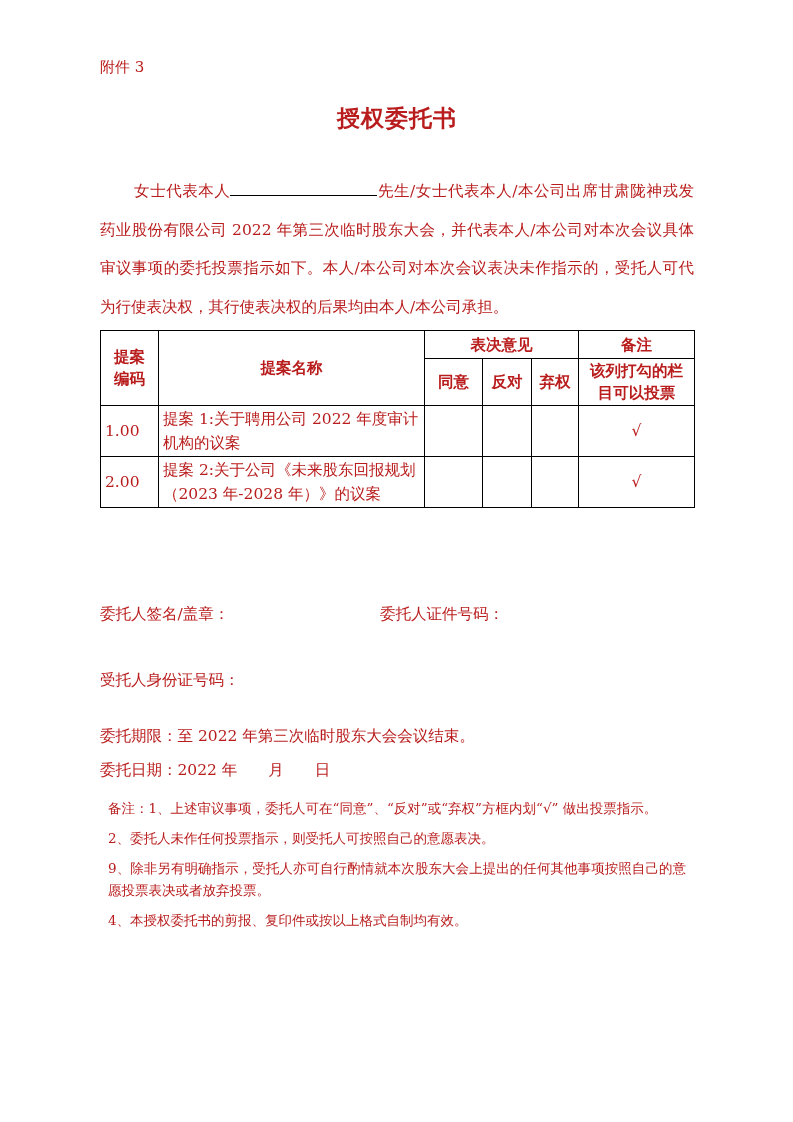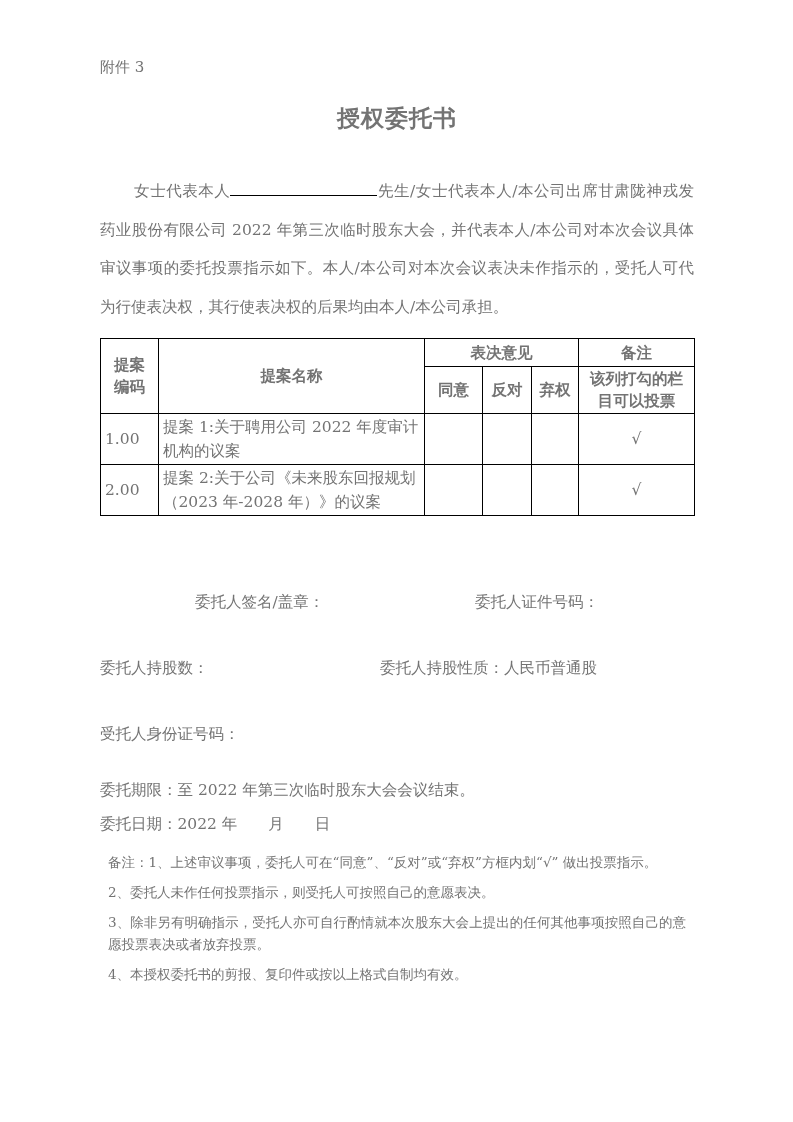--- a/index.html
+++ b/index.html
@@ -2,21 +2,21 @@
 <html><head>
 <meta charset="utf-8">
 <style>
   html, body { margin: 0; padding: 0; background: #ffffff; }
   .page {
     position: relative;
     width: 793px;
     height: 1122px;
     box-sizing: border-box;
     background: #ffffff;
-    color: #737373;
+    color: #b91c1c;
     font-family: "DejaVu Serif", "Liberation Serif", serif;
     padding: 58px 99px 0 100px;
     overflow: hidden;
   }
   .attachment {
     font-size: 15px;
     line-height: 19px;
   }
   .doc-title {
     margin: 26px 0 0 0;
@@ -34,21 +34,21 @@
     text-indent: 2.2em;
   }
   .blank-underline {
     display: inline-block;
     width: 147px;
     height: 1.05em;
     border-bottom: 1px solid #000;
     vertical-align: baseline;
   }
   table.proposal {
-    margin-top: 12px;
+    margin-top: 4px;
     width: 594px;
     border-collapse: collapse;
     table-layout: fixed;
     font-size: 15.5px;
     border-radius: 13px;
   }
   table.proposal th, table.proposal td {
     border: 1px solid #000000;
     padding: 1px 4px;
     box-sizing: border-box;
@@ -65,21 +65,21 @@
   td.cell-name { text-align: left; padding: 3px 8px; line-height: 24px; }
   td.cell-vote { text-align: center; }
   td.cell-remark { text-align: center; }
   tr.data-row td { height: 50px; }
   .sig-row {
     display: flex;
     font-size: 15.5px;
     line-height: 20px;
   }
   .sig-row .sig-left { width: 280px; }
-  .sig-row-1 { margin-top: 76px; justify-content: center; }
+  .sig-row-1 { margin-top: 96px; }
   .sig-row-2 { margin-top: 46px; }
   .sig-row-3 { margin-top: 46px; }
   .term-line {
     margin: 36px 0 0 0;
     font-size: 15.5px;
     line-height: 20px;
   }
   .date-line {
     margin: 14px 0 17px 0;
     font-size: 15.5px;
@@ -146,33 +146,29 @@
         <td class="cell-remark">√</td>
       </tr>
     </tbody>
   </table>
 
   <div class="sig-row sig-row-1">
     <span class="sig-left">委托人签名/盖章：</span>
     <span>委托人证件号码：</span>
   </div>
 
-  <div class="sig-row sig-row-2">
-    <span class="sig-left">委托人持股数：</span>
-    <span>委托人持股性质：人民币普通股</span>
-  </div>
 
   <div class="sig-row sig-row-3">
     <span>受托人身份证号码：</span>
   </div>
 
   <p class="term-line">委托期限：至 2022 年第三次临时股东大会会议结束。</p>
 
   <p class="date-line">委托日期：2022 年　　月　　日</p>
 
   <div class="notes">
     <p><span>备注：</span><span>1、上述审议事项，委托人可在“同意”、“反对”或“弃权”方框内划“√” 做出投票指示。</span></p>
     <p>2、委托人未作任何投票指示，则受托人可按照自己的意愿表决。</p>
-    <p>3、除非另有明确指示，受托人亦可自行酌情就本次股东大会上提出的任何其他事项按照自己的意愿投票表决或者放弃投票。</p>
+    <p>9、除非另有明确指示，受托人亦可自行酌情就本次股东大会上提出的任何其他事项按照自己的意愿投票表决或者放弃投票。</p>
     <p>4、本授权委托书的剪报、复印件或按以上格式自制均有效。</p>
   </div>
 
 </div>
 
 </body></html>

